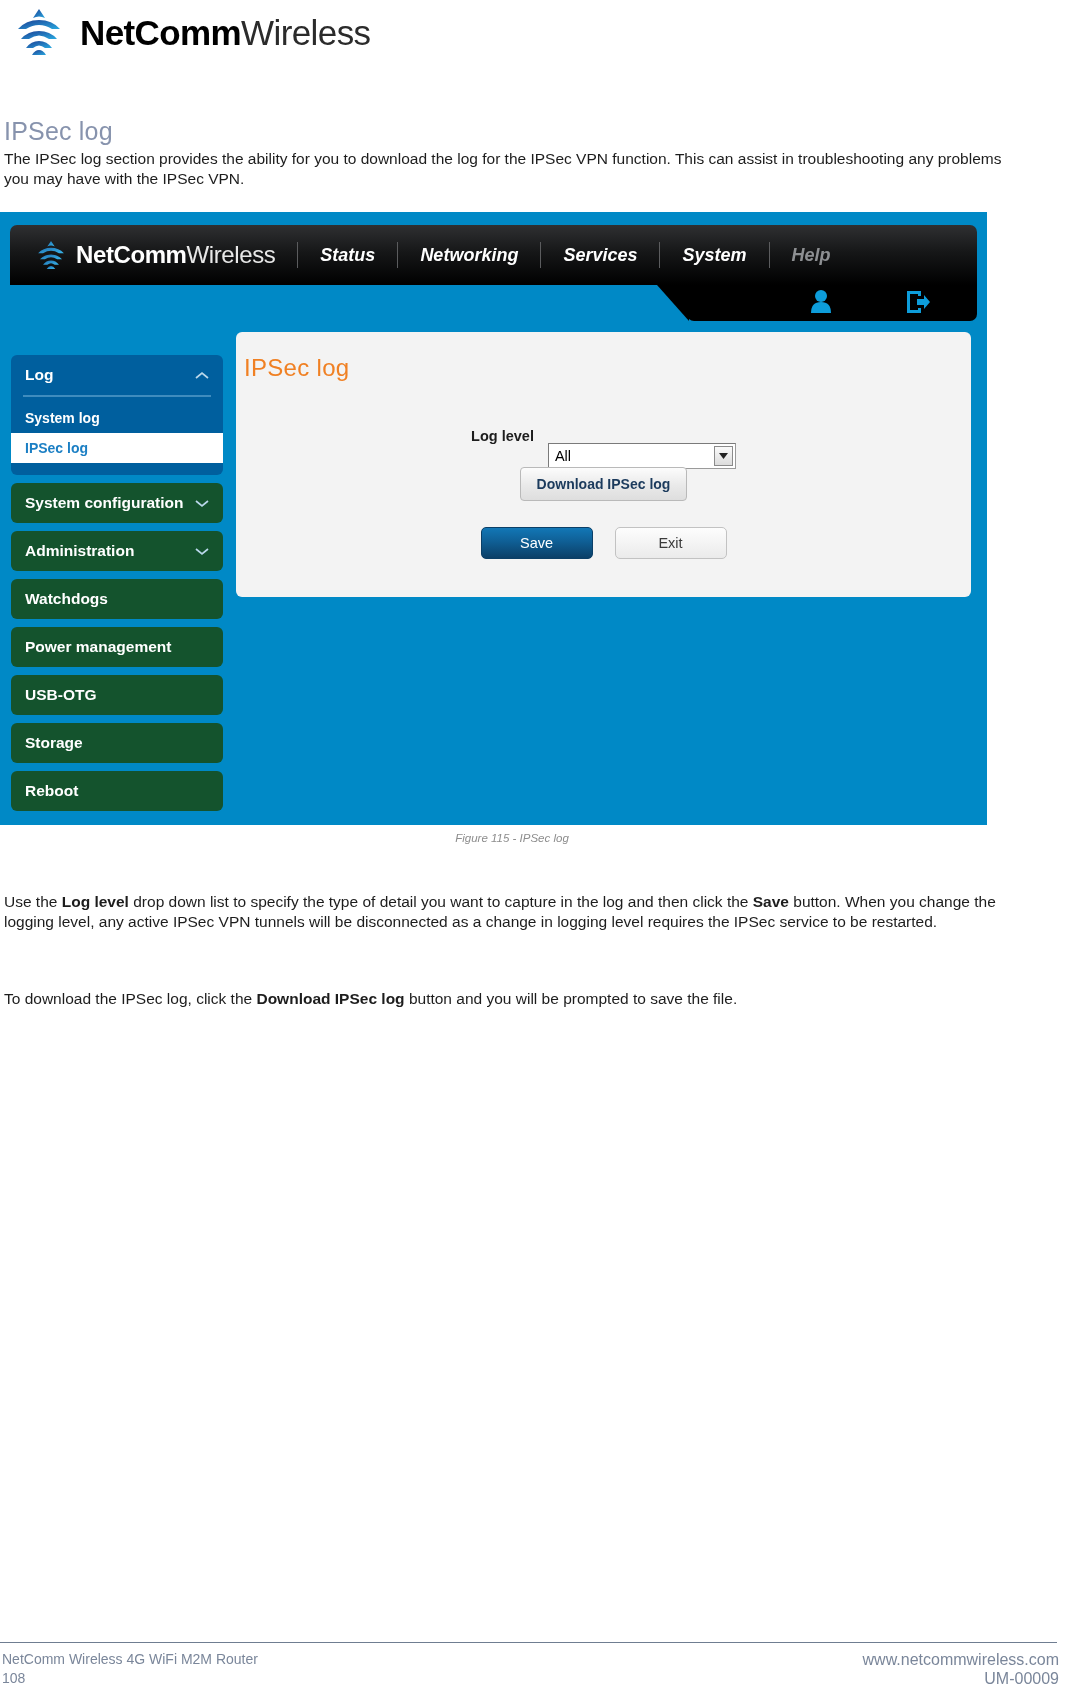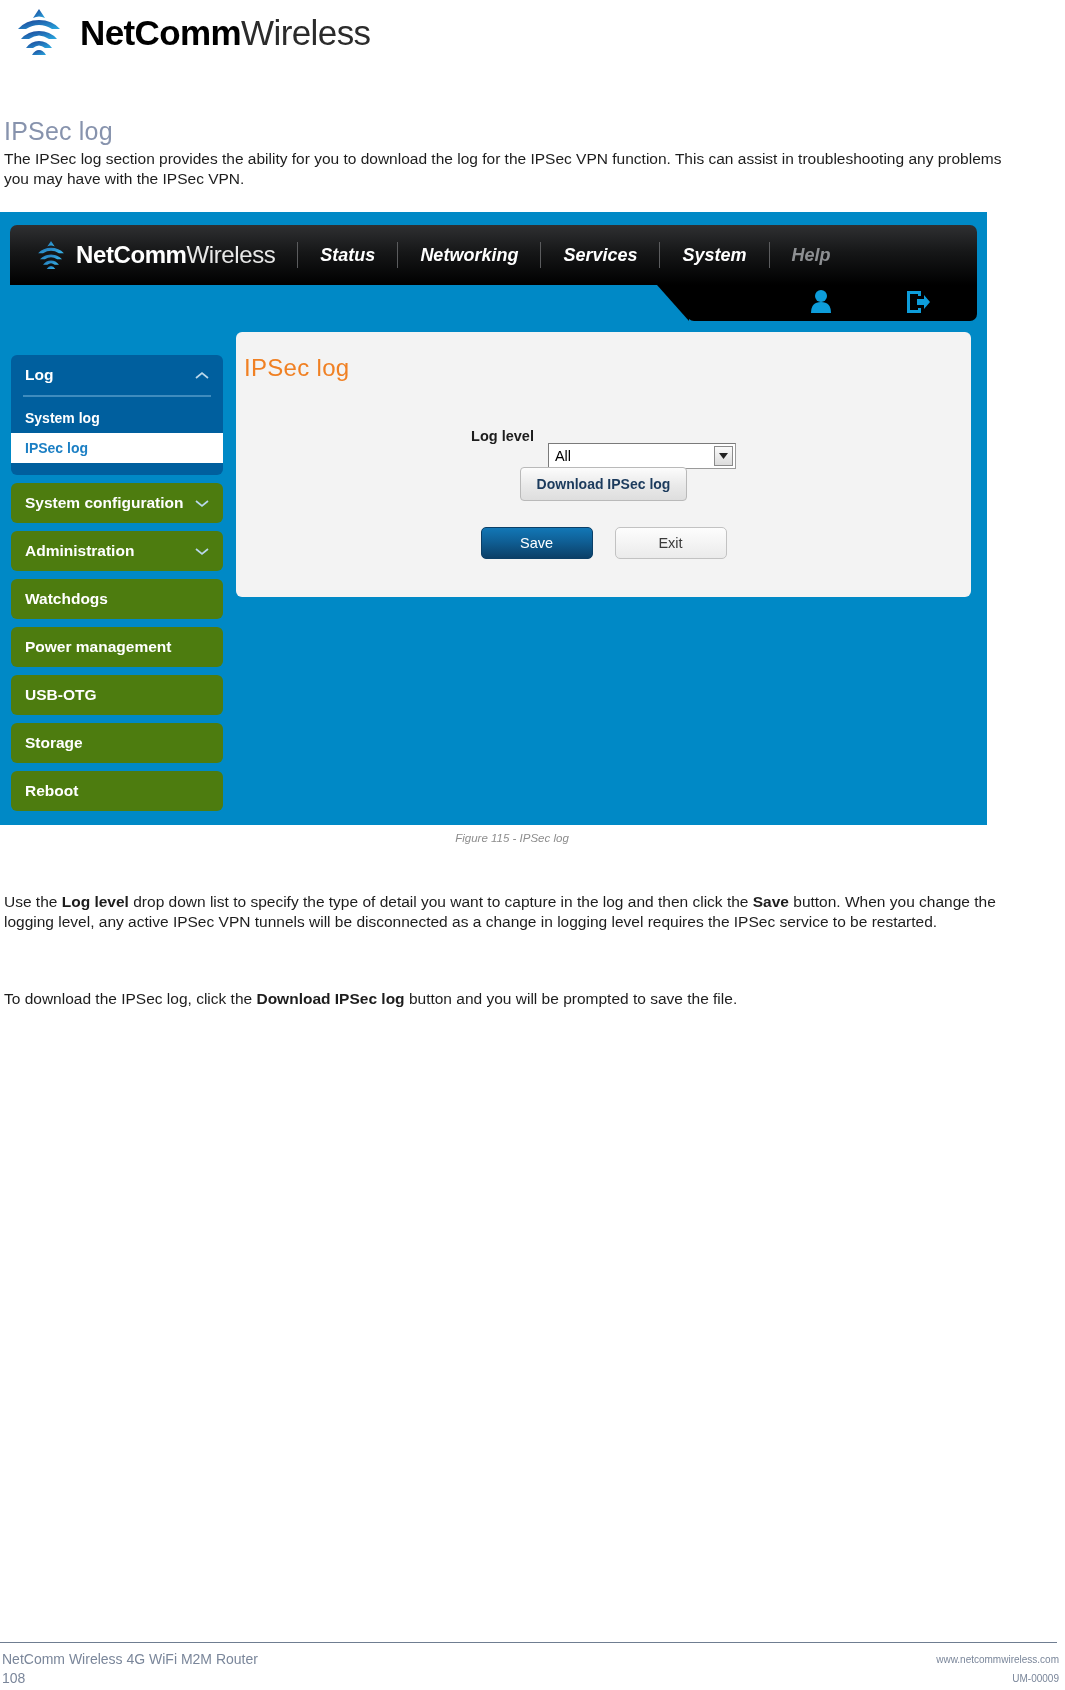--- a/index.html
+++ b/index.html
@@ -206,21 +206,21 @@
     height: 40px;
     display: flex;
     align-items: center;
     justify-content: space-between;
     padding: 0 14px;
     color: #ffffff;
     font-size: 15.5px;
     font-weight: bold;
     box-sizing: border-box;
   }
-  .side-head.plain { background: #4d7c0f; }
+  .side-head.plain { background: #14532d; }
   .chev {
     width: 14px;
     height: 9px;
     flex: none;
   }
   .side-divider {
     height: 2px;
     background: #3f8cbe;
     margin: 0 12px 6px 12px;
   }
@@ -374,21 +374,21 @@
     top: 1650px;
     font-size: 14px;
     color: #7a869a;
     line-height: 19px;
   }
   .footer-right {
     position: absolute;
     right: 6px;
     top: 1650px;
     text-align: right;
-    font-size: 10px;
+    font-size: 16px;
     color: #7a869a;
     line-height: 19px;
   }
 </style>
 </head>
 <body>
 
 <div class="page-logo">
   <svg class="logo-mark" viewBox="0 0 62 50">
     <defs>

